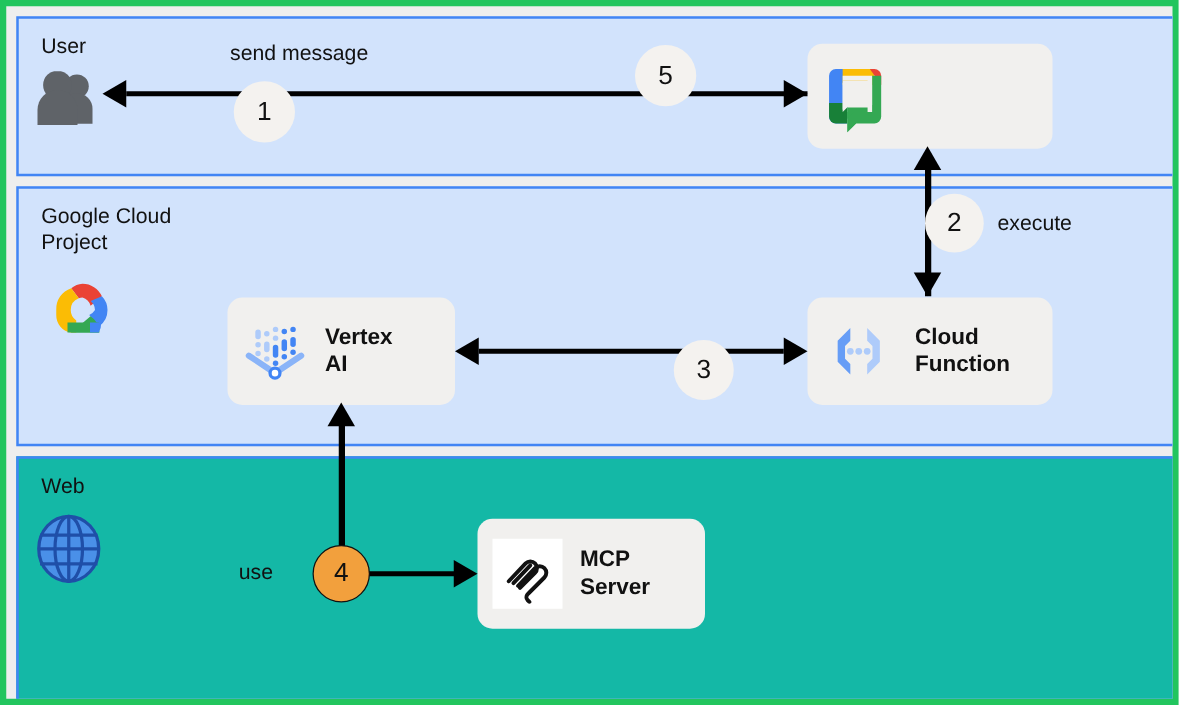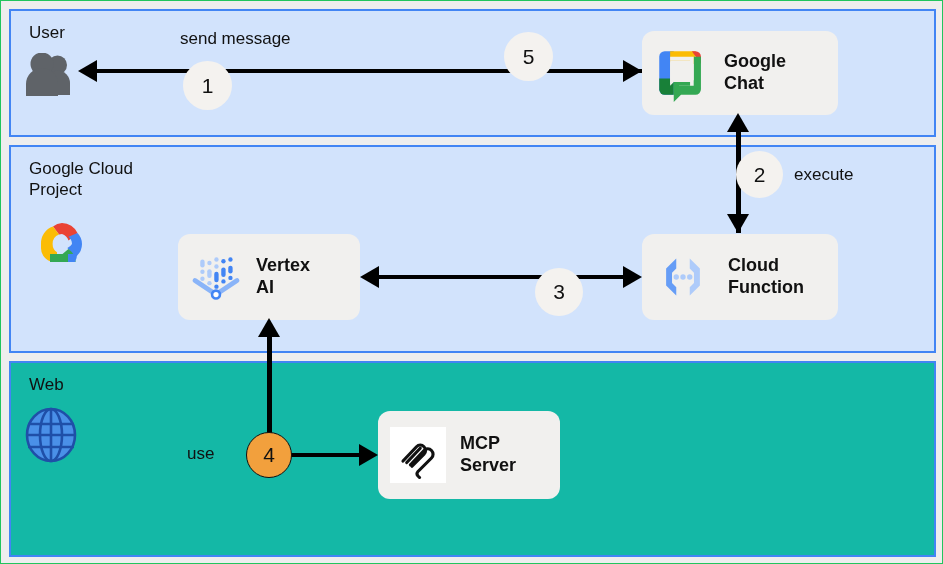--- a/index.html
+++ b/index.html
@@ -5,21 +5,21 @@
   html, body {
     margin: 0;
     padding: 0;
     background: #ffffff;
   }
   #canvas {
     position: relative;
     width: 943px;
     height: 564px;
     background: #eeeeee;
-    border: 1px solid #22c55e;
+    border: 5px solid #22c55e;
     box-sizing: border-box;
     font-family: "Liberation Sans", sans-serif;
     overflow: hidden;
     padding-left: 24px;
   }
 
   
   .zone {
     position: absolute;
     border: 2px solid #4285F4;
@@ -193,22 +193,20 @@
         <path d="M8 38 h16 v18 h-10 a6 6 0 0 1 -6 -6 Z" fill="#188038"></path>
         <path d="M20 8 h28 v14 h-28 Z" fill="#FBBC05"></path>
         <path d="M44 8 h4 a6 6 0 0 1 6 6 v8 Z" fill="#EA4335"></path>
         <path d="M54 14 v36 a6 6 0 0 1 -6 6 H32 l-8 8 V46 h22 V14 Z" fill="#34A853"></path>
         <path d="M20 20 h22 v20 h-18 l-4 4 Z" fill="#F1F0EE"></path>
         <path d="M20 14 h26 v26 h-22 v-4 h18 V18 h-22 Z" fill="#F1F0EE"></path>
         <path d="M22 18 h22 v22 h-18 l-6 6 V18 Z" fill="#F1F0EE"></path>
         <path d="M24 42 h18 v4 H30 l-6 6 Z" fill="#34A853"></path>
       </svg>
     </div>
-    <div class="card-label" style="margin-left:14px;">Google
-Chat</div>
   </div>
 
   <div class="card" id="card-vertex-ai">
     <div class="card-icon" style="margin-left:10px;">
       <svg viewBox="0 0 64 64" width="56" height="56">
         <g fill="#AECBFA">
           <rect x="14" y="12" width="5" height="9" rx="2.5"></rect>
           <circle cx="16.5" cy="26" r="2.5"></circle>
           <circle cx="16.5" cy="34" r="2.5"></circle>
           <circle cx="24.5" cy="16" r="2.5"></circle>

